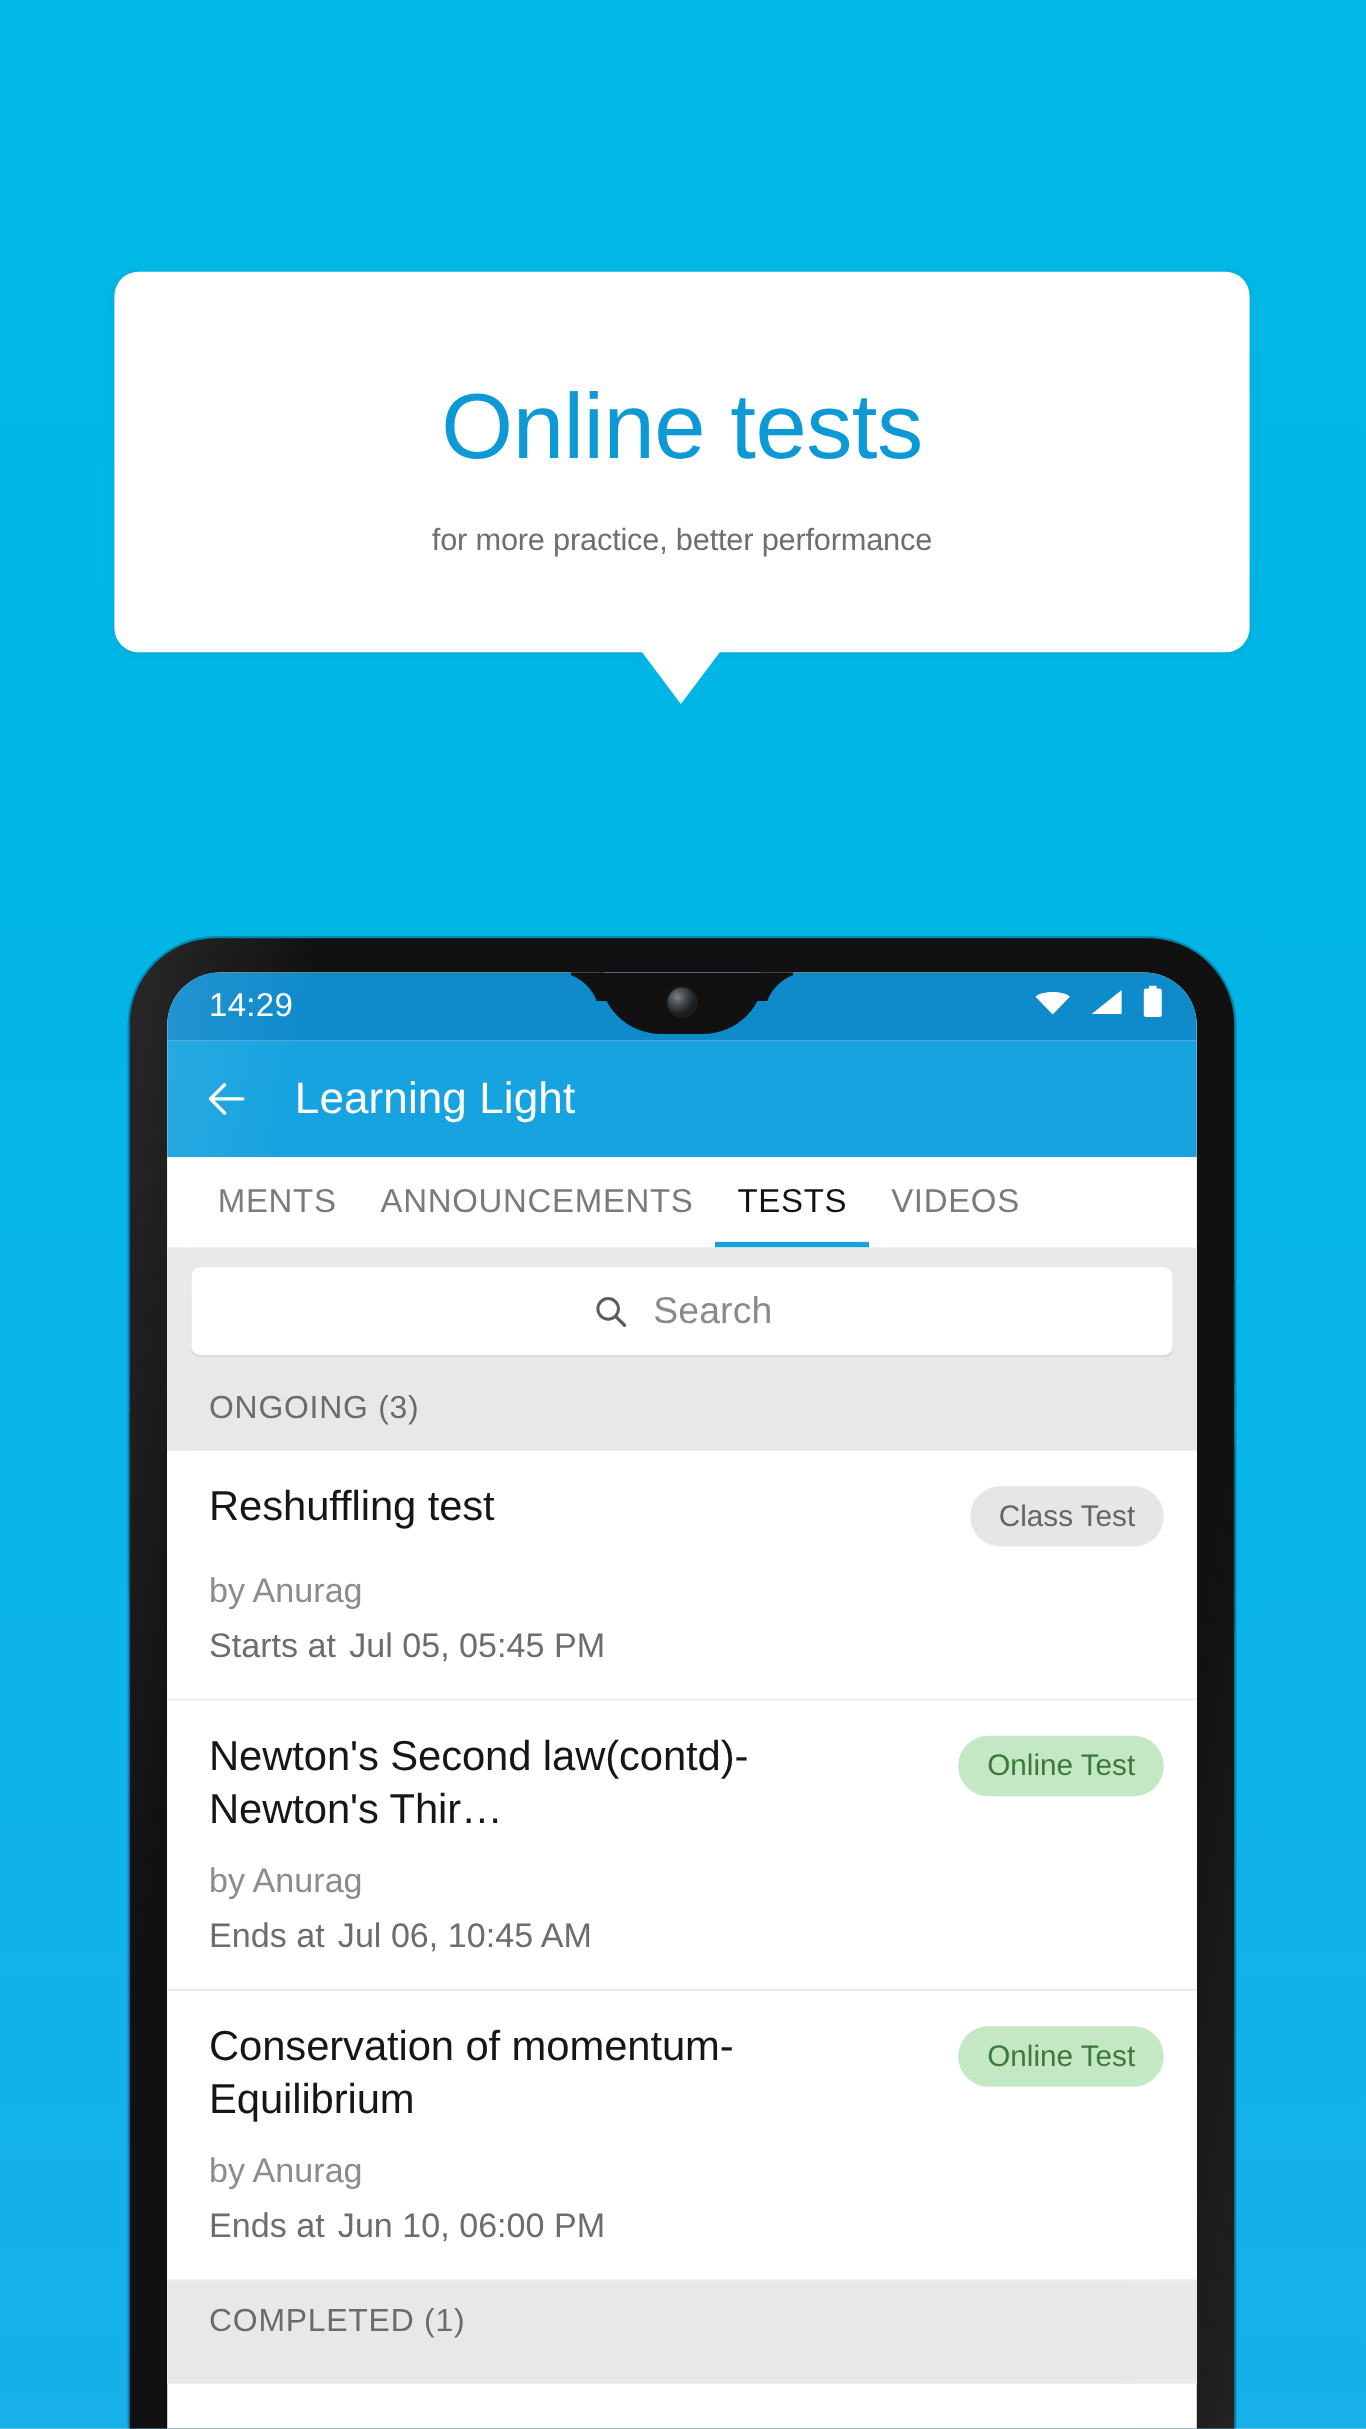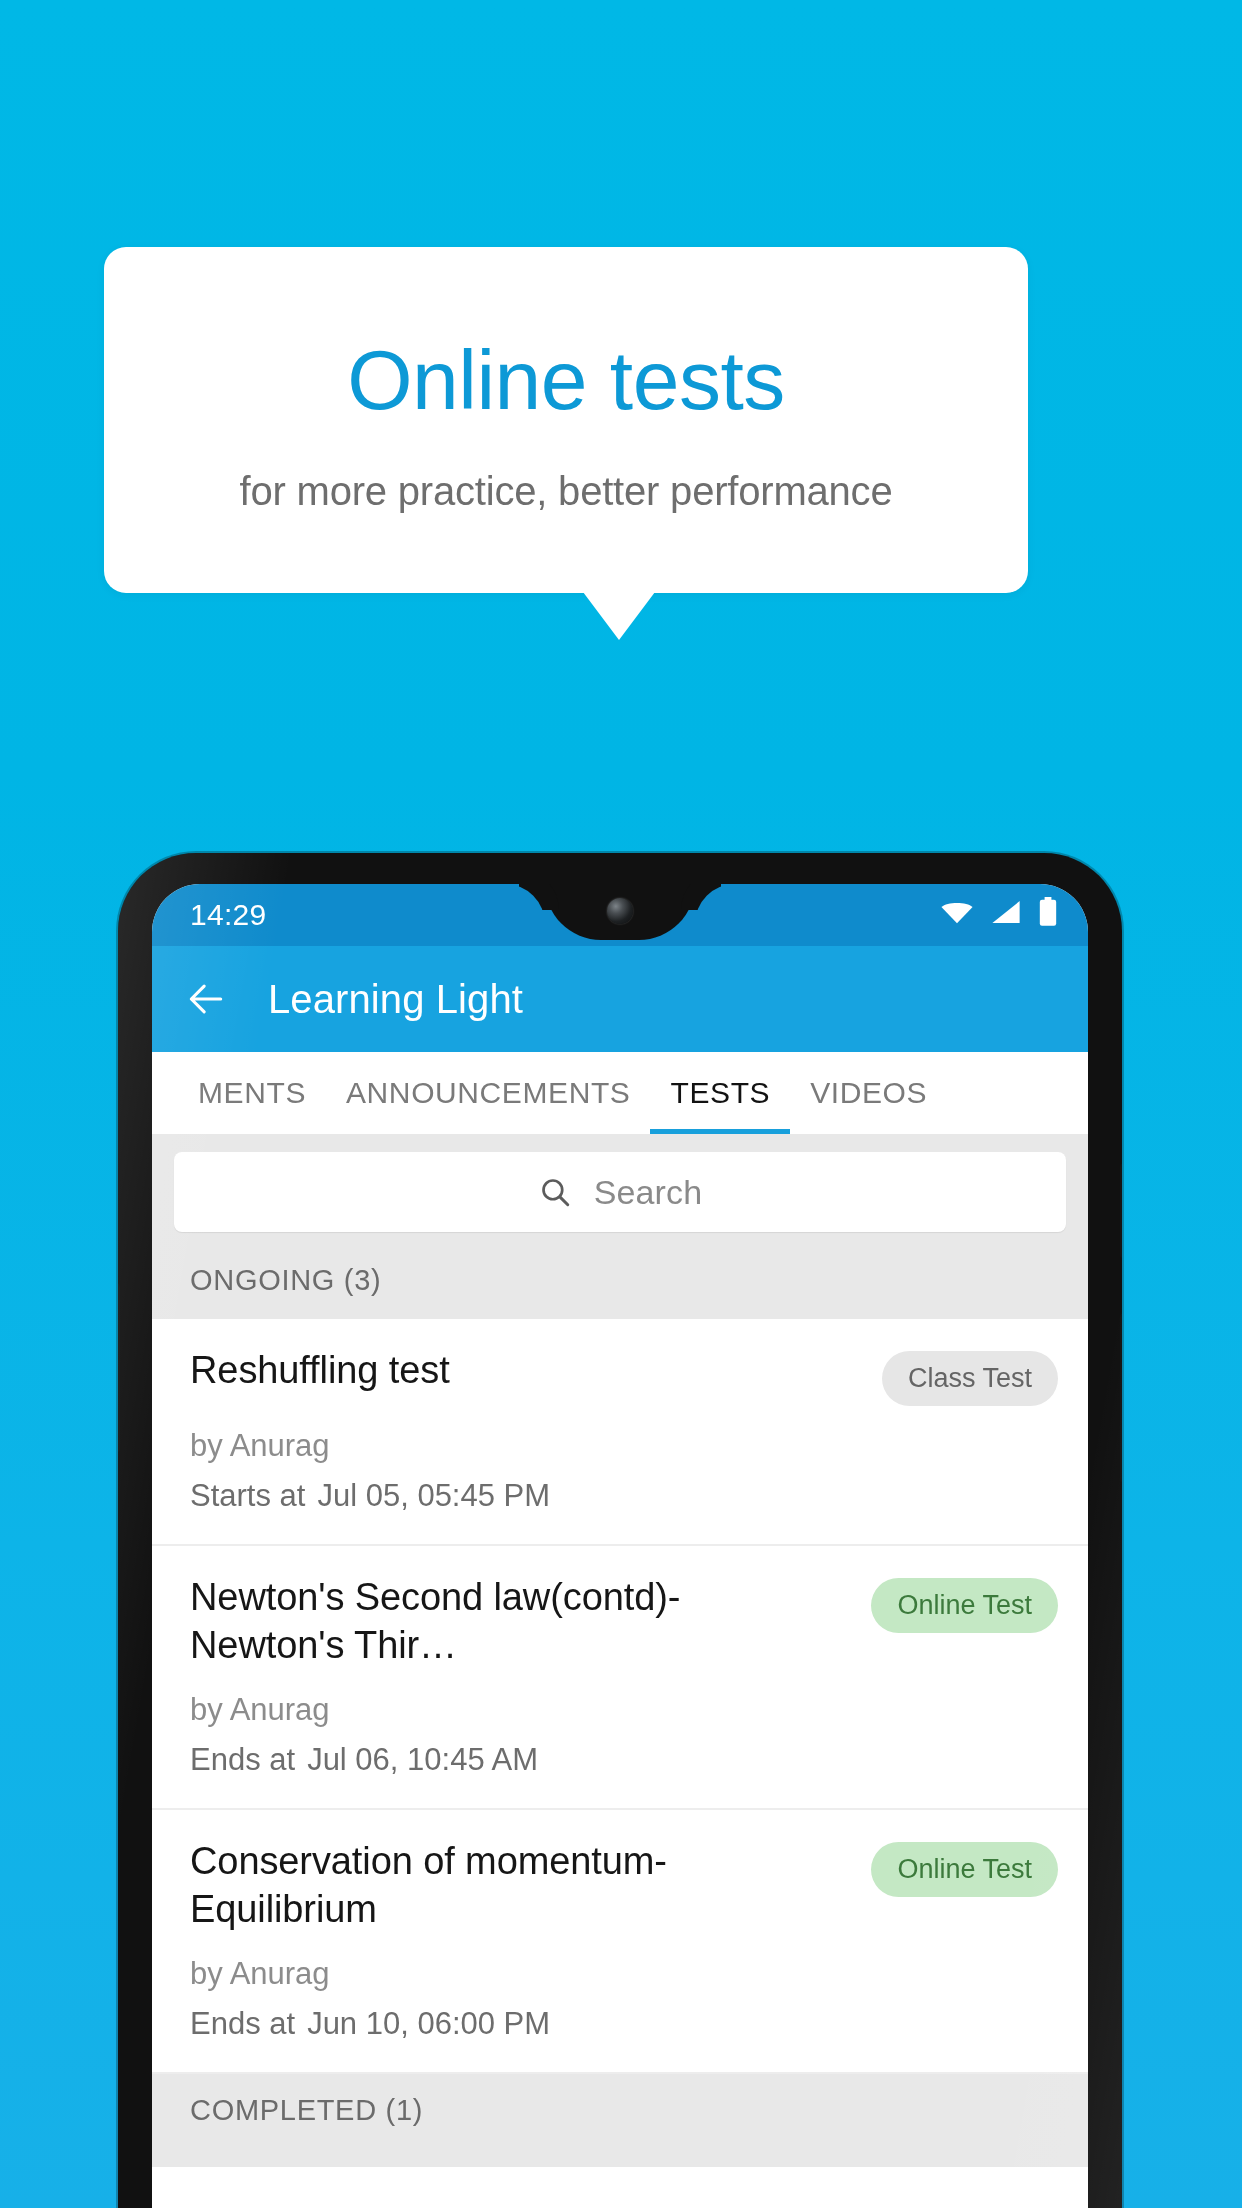--- a/index.html
+++ b/index.html
@@ -17,21 +17,21 @@
     height: 2208px;
     background: linear-gradient(180deg, #00B8E6 0%, #00B5E5 35%, #0DB4E8 70%, #17B0E8 100%);
     overflow: hidden;
   }
 
   
   #bubble {
     position: absolute;
     left: 104px;
     top: 247px;
-    width: 924px;
+    width: 1032px;
     height: 346px;
     background: #ffffff;
     border-radius: 22px;
     box-shadow: 0 2px 10px rgba(0,0,0,0.05);
   }
   #bubble-inner {
     width: 100%;
     height: 100%;
     display: flex;
     flex-direction: column;
@@ -41,21 +41,21 @@
   }
   #bubble-title {
     font-size: 84px;
     font-weight: 400;
     color: #0D99D6;
     letter-spacing: -0.5px;
     line-height: 1.05;
   }
   #bubble-sub {
     margin-top: 44px;
-    font-size: 40px;
+    font-size: 28px;
     font-weight: 400;
     color: #6E6E6E;
     letter-spacing: -0.2px;
   }
   #bubble-tail {
     position: absolute;
     left: 583px;
     top: 592px;
     width: 0;
     height: 0;

